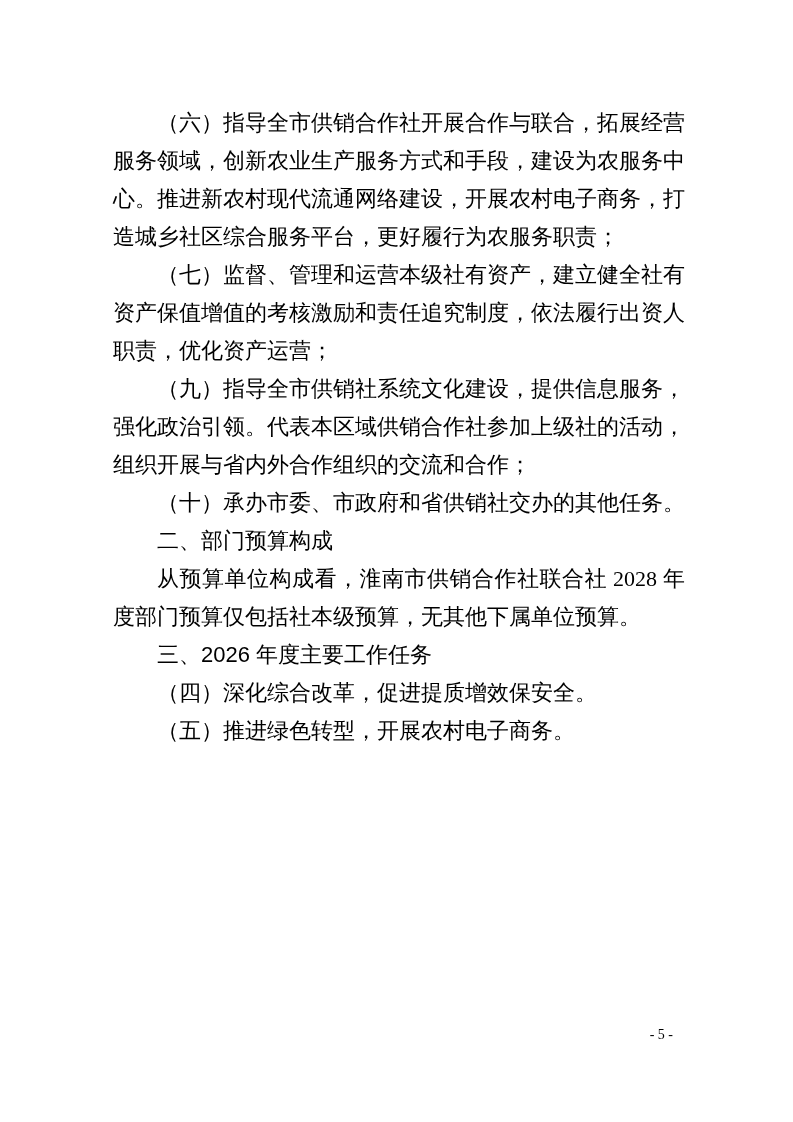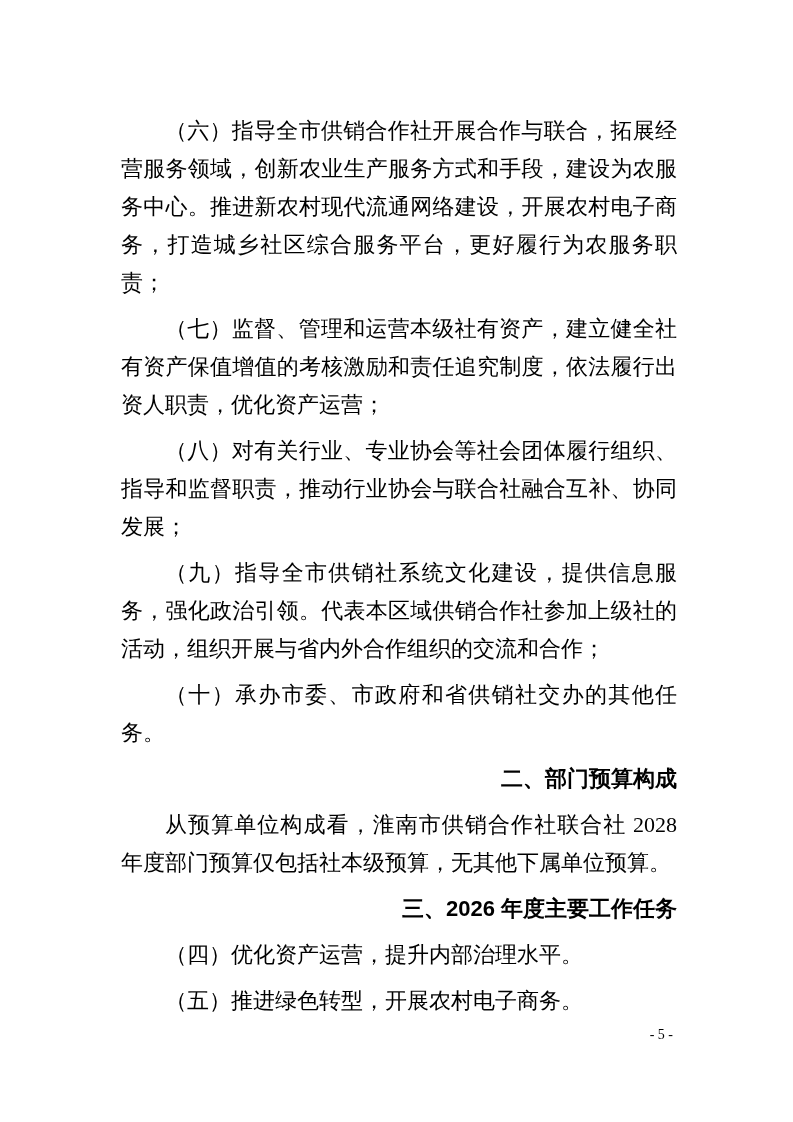--- a/index.html
+++ b/index.html
@@ -16,53 +16,52 @@
     color: #000000;
     font-family: "Liberation Serif", "DejaVu Serif", serif;
   }
   .content {
     position: absolute;
     left: 113px;
     top: 104px;
     width: 572px;
   }
   p.para {
-    margin: 8px;
+    margin: 0;
     padding: 0;
     font-size: 22px;
     line-height: 38px;
     text-align: justify;
     text-indent: 2em;
     word-break: normal;
   }
   p.heading {
     font-family: "Liberation Sans", "DejaVu Sans", sans-serif;
-    font-weight: 700;
-    text-align: right;
+    font-weight: 400;
+    text-align: left;
   }
   .footer {
     position: absolute;
     top: 1026px;
     right: 120px;
     font-size: 14px;
     line-height: 18px;
     font-family: "Liberation Serif", "DejaVu Serif", serif;
     color: #000000;
   }
 </style>
 </head>
 <body>
 
 <div class="page">
   <div class="content">
     <p class="para">（六）指导全市供销合作社开展合作与联合，拓展经营服务领域，创新农业生产服务方式和手段，建设为农服务中心。推进新农村现代流通网络建设，开展农村电子商务，打造城乡社区综合服务平台，更好履行为农服务职责；</p>
     <p class="para">（七）监督、管理和运营本级社有资产，建立健全社有资产保值增值的考核激励和责任追究制度，依法履行出资人职责，优化资产运营；</p>
-    <p class="para">（八）对有关行业、专业协会等社会团体履行组织、指导和监督职责，推动行业协会与联合社融合互补、协同发展；</p>
     <p class="para">（九）指导全市供销社系统文化建设，提供信息服务，强化政治引领。代表本区域供销合作社参加上级社的活动，组织开展与省内外合作组织的交流和合作；</p>
     <p class="para">（十）承办市委、市政府和省供销社交办的其他任务。</p>
     <p class="para heading">二、部门预算构成</p>
     <p class="para">从预算单位构成看，淮南市供销合作社联合社 2028 年度部门预算仅包括社本级预算，无其他下属单位预算。</p>
     <p class="para heading">三、2026 年度主要工作任务</p>
-    <p class="para">（四）优化资产运营，提升内部治理水平。</p>
+    <p class="para">（四）深化综合改革，促进提质增效保安全。</p>
     <p class="para">（五）推进绿色转型，开展农村电子商务。</p>
   </div>
   <div class="footer">- 5 -</div>
 </div>
 
 </body></html>

